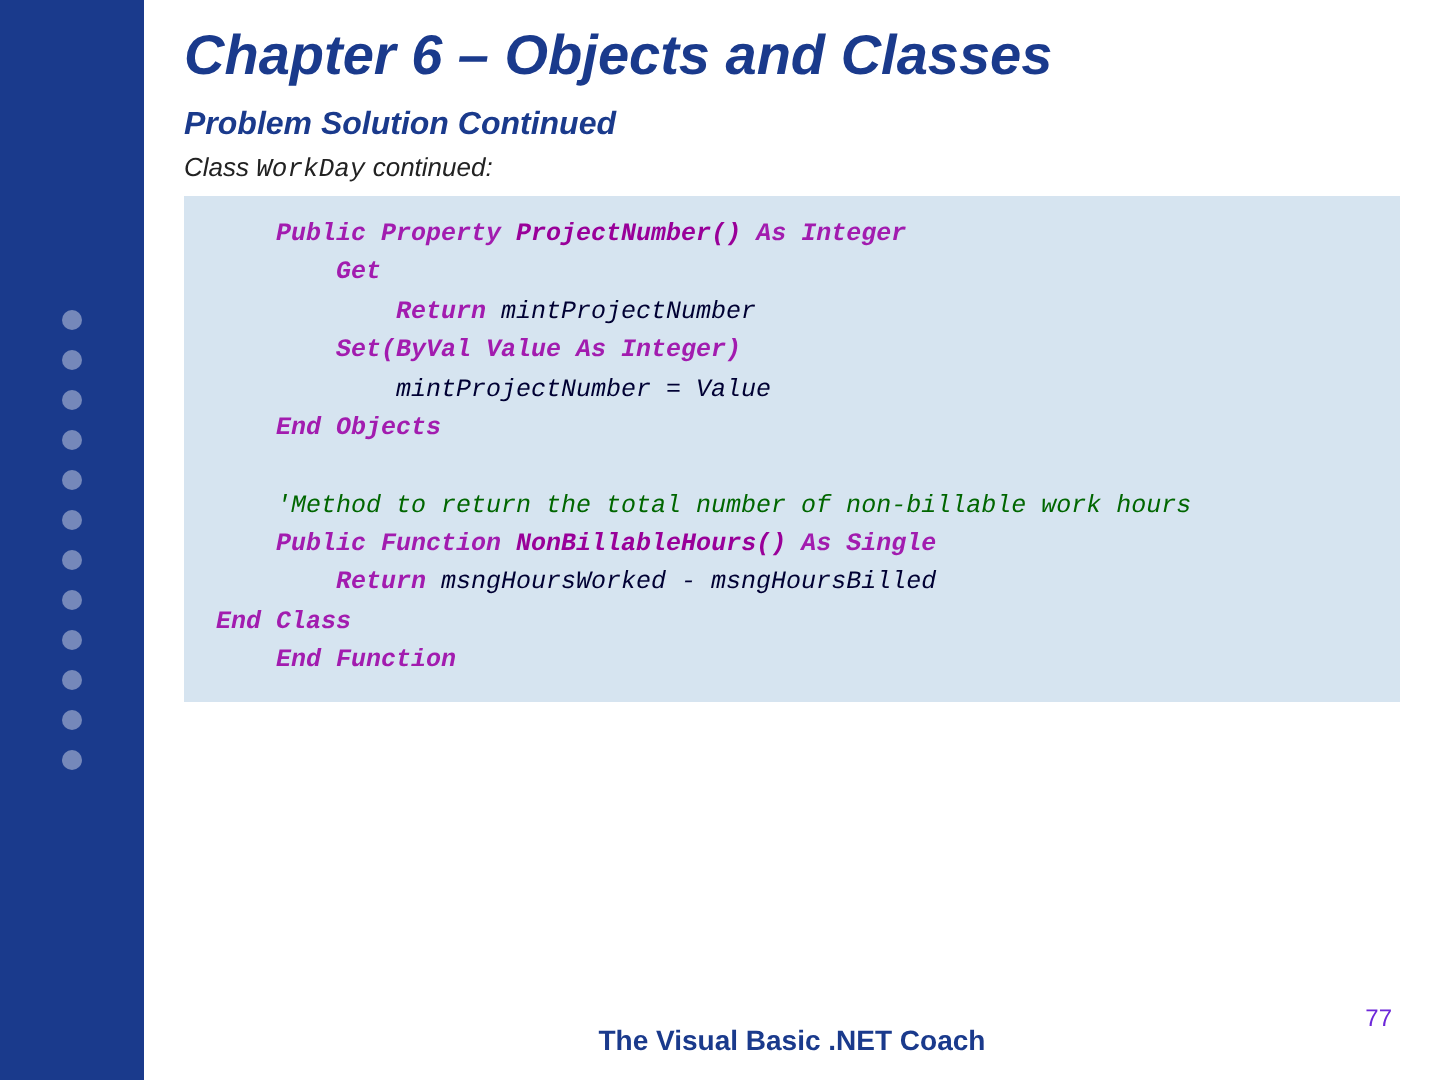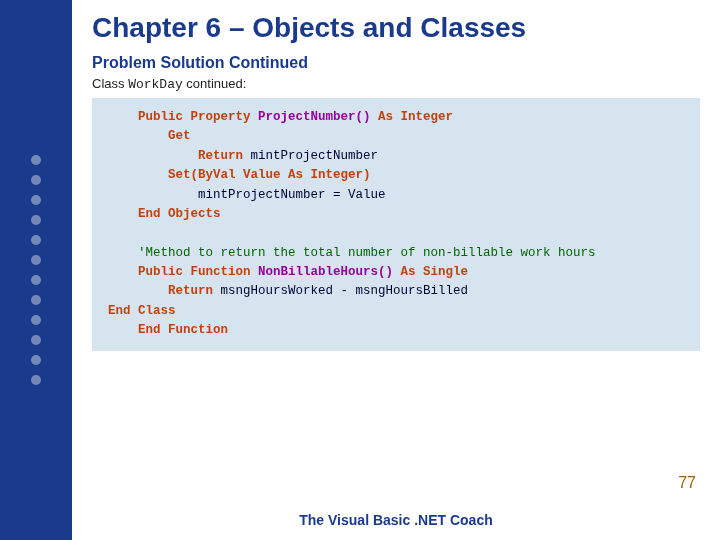--- a/index.html
+++ b/index.html
@@ -37,20 +37,21 @@
 
     
     .main {
       position: absolute;
       left: 72px;
       top: 0;
       width: 648px;
       height: 468px;
       background: #ffffff;
       padding: 12px 20px 10px 20px;
+      font-style: italic;
     }
 
     
     .title {
       font-size: 28px;
       font-weight: bold;
       color: #1a3a8c;
       margin-bottom: 10px;
       font-family: Arial, sans-serif;
     }
@@ -86,32 +87,32 @@
       font-size: 12.5px;
       line-height: 1.55;
       color: #000033;
       width: 100%;
     }
 
     .code-line {
       white-space: pre;
     }
 
-    .kw { color: #c2410c; font-weight: bold; }
+    .kw { color: #a21caf; font-weight: bold; }
     .comment { color: #006600; }
     .normal { color: #000033; }
     .fn-name { color: #990099; font-weight: bold; }
 
     
     .page-number {
       position: absolute;
-      bottom: 48px;
+      bottom: 24px;
       right: 24px;
-      font-size: 16px;
-      color: #a16207;
+      font-size: 12px;
+      color: #6d28d9;
       font-family: Arial, sans-serif;
     }
 
     
     .footer {
       position: absolute;
       bottom: 12px;
       left: 72px;
       right: 0;
       text-align: center;

